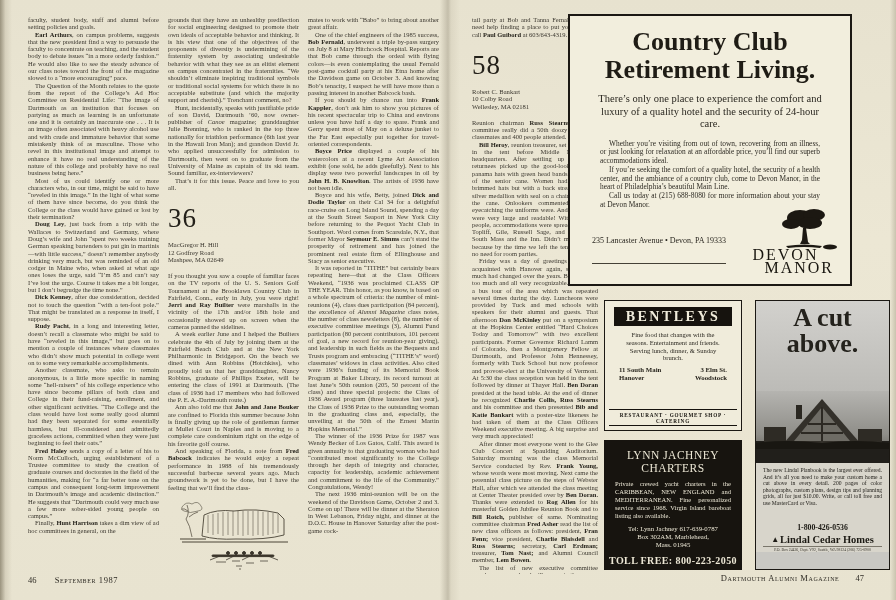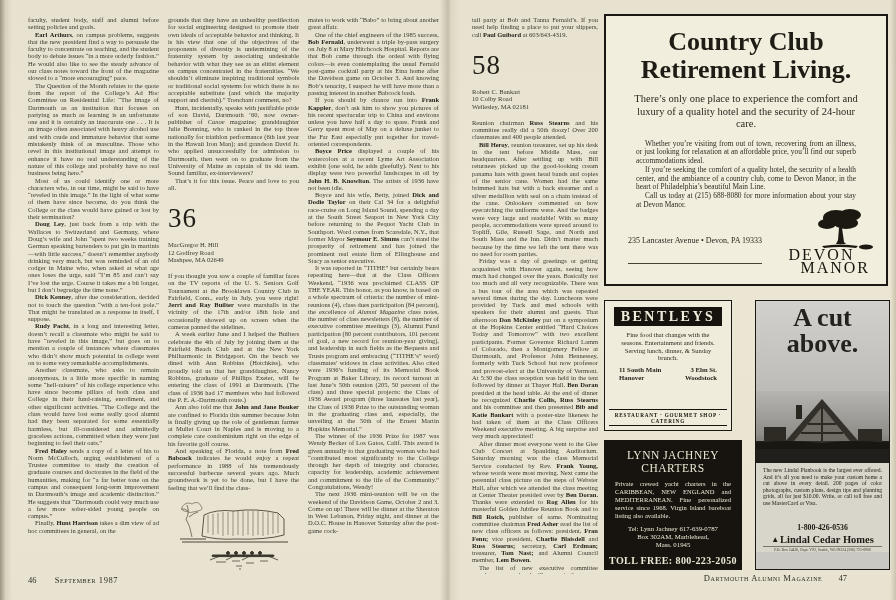--- a/index.html
+++ b/index.html
@@ -23,38 +23,38 @@
   .col3{left:308px;width:131px;}
   .col4{left:472px;width:126px;}
   .secnum{font-size:27px;line-height:27px;margin:14px 0 9px;color:#24211a;letter-spacing:1px;}
   .addr{margin:0 0 8px;font-size:6.6px;line-height:7.6px;text-align:left;}
   .illo{margin:8px 0 0 8px;}
   
   .folio{position:absolute;font-size:8.5px;color:#2e2b24;}
   .folio .sc{font-variant:small-caps;letter-spacing:.6px;}
   .folio-left{left:28px;top:575px;}
   .folio-left .num{margin-right:16px;}
-  .folio-right{right:49px;top:573px;padding-left:40px;}
+  .folio-right{right:32px;top:573px;padding-left:40px;}
   .folio-right .num{margin-left:14px;}
   
-  .ad-devon{position:absolute;left:604px;top:14px;width:284px;height:272px;
+  .ad-devon{position:absolute;left:568px;top:14px;width:284px;height:272px;
     background:#f2eedd;border:2px solid #1b1813;box-sizing:border-box;}
   .devon-title{margin:12px 10px 0;text-align:center;font-weight:bold;
     font-size:26px;line-height:28px;color:#1f1c15;}
   .devon-sub{margin:9px 20px 0;text-align:center;font-size:10.5px;line-height:12.5px;color:#2a2720;}
   .devon-body{margin:9px 30px 0;font-size:7.4px;line-height:8.8px;text-align:justify;color:#2d2a23;}
   .devon-body p{margin:0;text-indent:9px;}
   .devon-addr{position:absolute;left:22px;bottom:20px;font-size:8px;
     border-bottom:1px solid #454136;padding-bottom:18px;color:#2a2720;}
   .devon-logo{position:absolute;right:16px;bottom:10px;text-align:left;color:#17140e;}
   .devon-logo .l1{font-size:16px;letter-spacing:2px;line-height:13px;}
   .devon-logo .l2{font-size:16px;letter-spacing:2px;line-height:13px;margin-left:12px;}
   .devon-tree{position:absolute;right:-6px;bottom:22px;}
   
-  .ad-bentleys{position:absolute;left:604px;top:300px;width:128px;height:131px;
+  .ad-bentleys{position:absolute;left:604px;top:300px;width:138px;height:131px;
     background:#f0ecdb;border:1.5px solid #1b1813;box-sizing:border-box;}
   .bent-banner{margin:6px 9px 0;background:#16130e;color:#f0ecdb;text-align:center;
     font-weight:bold;font-size:14px;line-height:19px;letter-spacing:2.5px;}
   .bent-tag{margin:5px 15px 0;text-align:center;font-size:6.6px;line-height:7.8px;color:#2d2a23;}
   .bent-locs{display:flex;justify-content:space-between;margin:4px 14px 0;
     font-weight:bold;font-size:6.8px;line-height:7.6px;color:#211e17;text-align:left;}
   .bent-phones{position:relative;text-align:center;margin-top:4px;font-weight:bold;
     font-size:8.2px;line-height:9.6px;color:#211e17;}
   .bent-statue{position:absolute;top:-4px;}
   .bent-statue.left{left:8px;}

